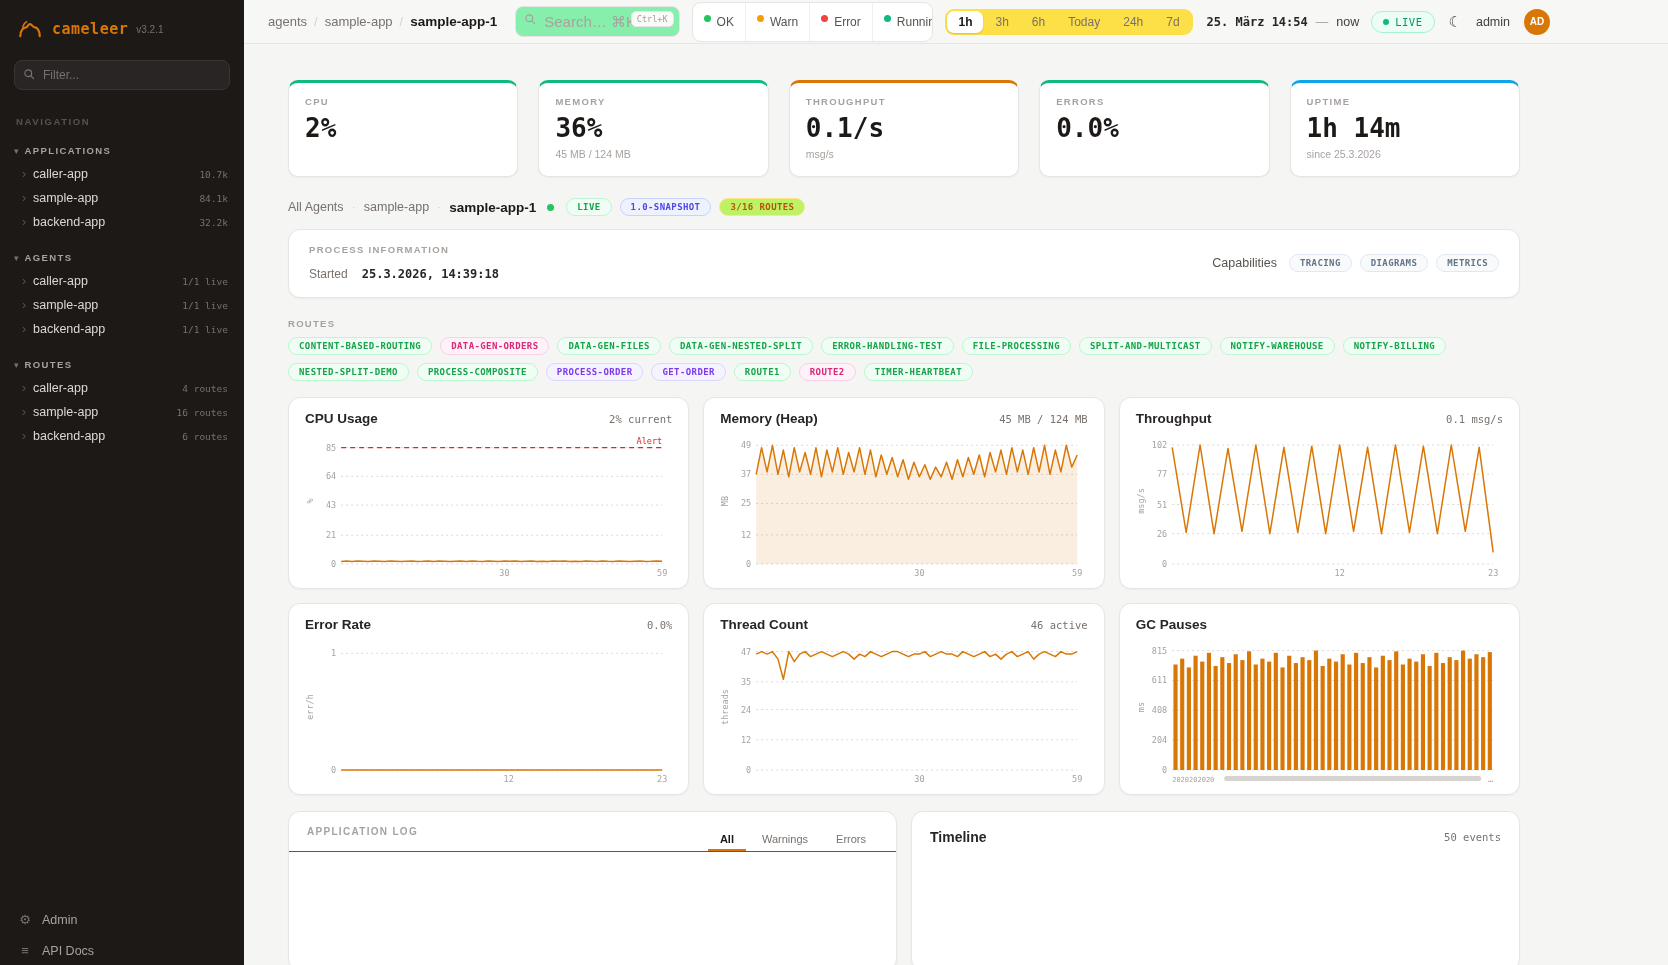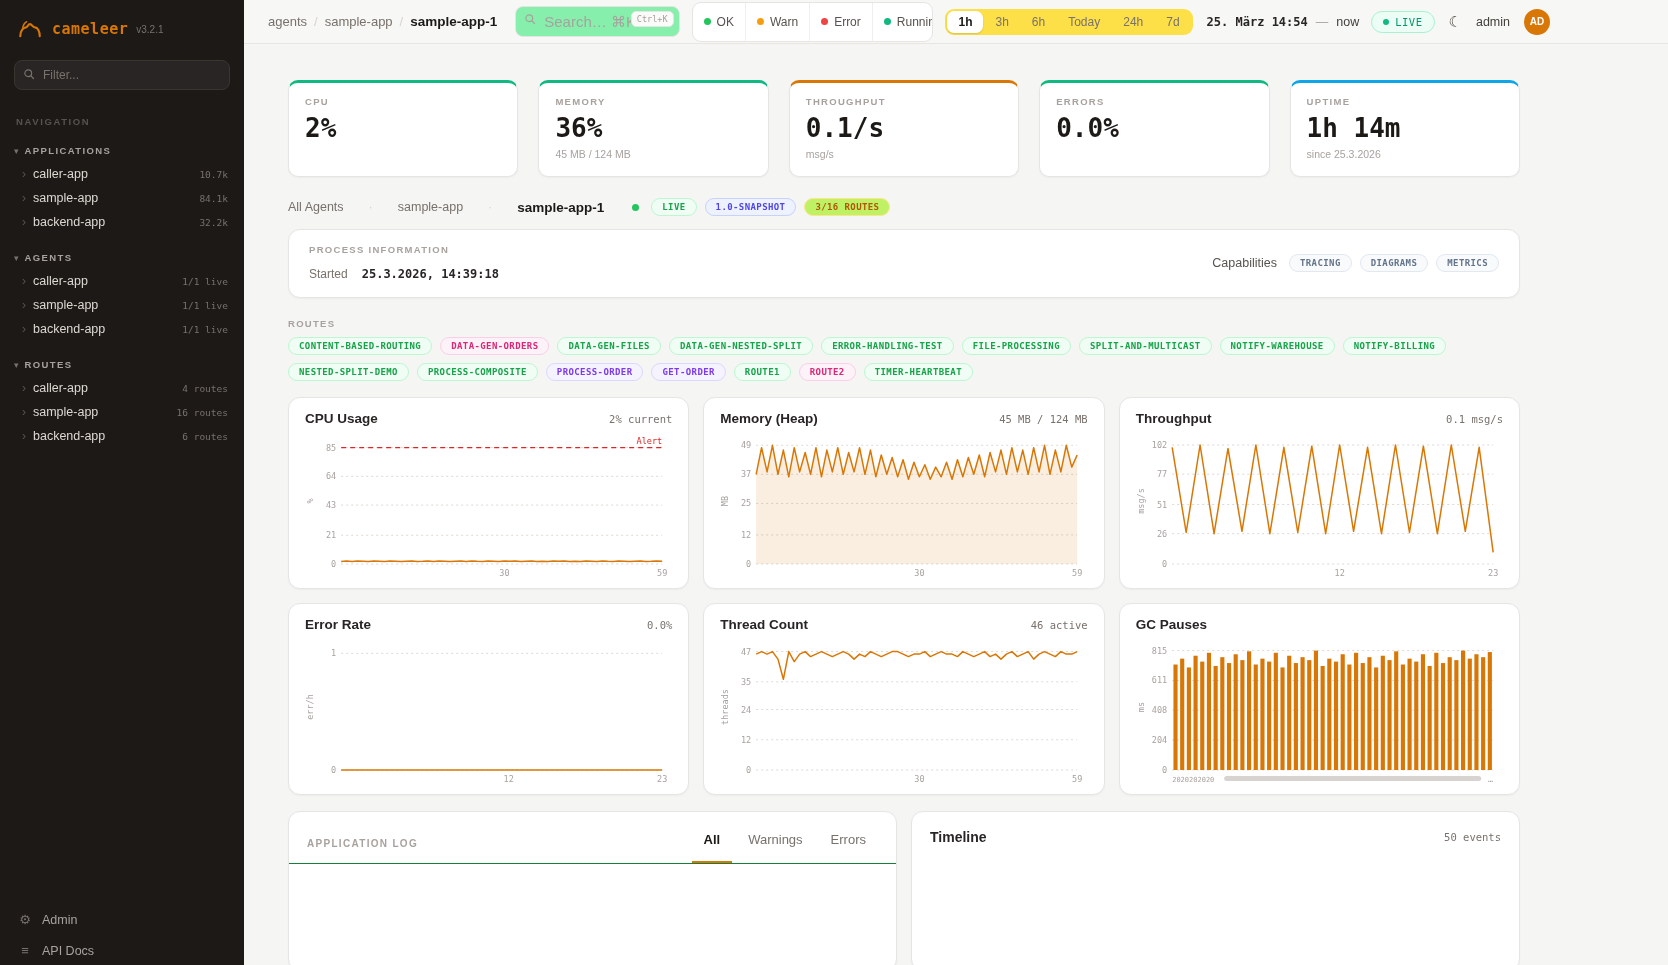--- a/index.html
+++ b/index.html
@@ -37,21 +37,21 @@
 .crumbs{display:flex;align-items:center;gap:7px;font-size:13px;color:#78716c;white-space:nowrap}
 .crumb{cursor:pointer}
 .crumb.last{color:#1c1917;font-weight:bold;font-size:13.5px}
 .crumb-sep{color:#d6d3d1}
 .search{position:relative;width:178px;margin-left:6px}
 .search-input{width:100%;background:#86efac;border:1px solid #e7e5e4;border-radius:8px;padding:6px 46px 6px 28px;font-size:15px;color:#44403c;font-family:inherit}
 .search-input::placeholder{color:#a8a29e}
 .search-icon{position:absolute;left:9px;top:7px;width:12px;height:12px;color:#a8a29e}
 .kbd{position:absolute;right:6px;top:5px;border:1px solid #e7e5e4;border-radius:5px;background:#fafaf9;padding:2px 5px;font-size:8.5px;color:#a8a29e;font-family:"DejaVu Sans Mono","Liberation Mono",monospace}
 .status-group{display:flex;border:1px solid #e7e5e4;border-radius:9px;background:#fff;overflow:hidden}
-.status-item{display:flex;align-items:center;gap:6px;padding:12px 11px;font-size:12px;color:#57534e;cursor:pointer}
+.status-item{display:flex;align-items:flex-start;gap:6px;padding:12px 11px;font-size:12px;color:#57534e;cursor:pointer}
 .status-item + .status-item{border-left:1px solid #f0efed}
 .dot{width:7px;height:7px;border-radius:50%}
 .seg{display:flex;background:#fde047;border-radius:9px;padding:2px;gap:1px}
 .seg-btn{border:none;background:transparent;padding:4px 11px;font-size:12px;color:#78716c;border-radius:7px;cursor:pointer;font-family:inherit}
 .seg-btn.active{background:#fff;color:#1c1917;font-weight:bold;box-shadow:0 1px 2px rgba(0,0,0,.14)}
 .daterange{display:flex;align-items:center;gap:8px;font-size:12.5px;white-space:nowrap;margin-left:2px;cursor:pointer}
 .date-main{font-weight:bold;color:#292524;font-family:"DejaVu Sans Mono","Liberation Mono",monospace;font-size:12px}
 .date-sep{color:#a8a29e}
 .date-now{color:#44403c}
 .right-cluster{margin-left:auto;display:flex;align-items:center;gap:14px}
@@ -62,21 +62,21 @@
 .avatar{width:26px;height:26px;border-radius:50%;background:#d97706;color:#fff;font-size:10px;font-weight:bold;display:flex;align-items:center;justify-content:center;cursor:pointer}
 
 
 .content{flex:1;overflow:hidden;padding:36px 148px 0 44px}
 .kpi-row{display:grid;grid-template-columns:repeat(5,1fr);gap:20px}
 .kpi{background:#fff;border:1px solid #e7e5e4;border-top:3px solid #10b981;border-radius:10px;padding:13px 16px 12px;min-height:97px;box-shadow:0 1px 2px rgba(0,0,0,.04)}
 .kpi-label{font-size:9.5px;letter-spacing:1.3px;color:#a8a29e;font-weight:bold}
 .kpi-value{font-family:"DejaVu Sans Mono","Liberation Mono",monospace;font-size:26px;font-weight:bold;color:#1c1917;margin-top:6px}
 .kpi-sub{font-size:10.5px;color:#a8a29e;margin-top:5px}
 .agent-row{display:flex;align-items:center;gap:10px;margin:21px 0 13px;font-size:12.5px;color:#78716c}
-.agent-crumbs{display:flex;align-items:center;gap:25px}
+.agent-crumbs{display:flex;align-items:center;gap:8px}
 .agent-live-dot{width:7px;height:7px;border-radius:50%;background:#22c55e;margin-left:3px}
 .agent-badges{display:flex;gap:8px;margin-left:2px}
 .chip{display:inline-flex;align-items:center;border-radius:999px;border:1px solid;padding:3px 10px;font-family:"DejaVu Sans Mono","Liberation Mono",monospace;font-size:9px;letter-spacing:.4px;font-weight:bold;cursor:pointer;white-space:nowrap}
 .chip.green{background:#f0fdf4;border-color:#bbf7d0;color:#16a34a}
 .chip.pink{background:#fdf2f8;border-color:#fbcfe8;color:#db2777}
 .chip.purple{background:#f5f3ff;border-color:#ddd6fe;color:#7c3aed}
 .chip.amber{background:#bef264;border-color:#fde68a;color:#b45309}
 .chip.indigo{background:#eef2ff;border-color:#c7d2fe;color:#4f46e5}
 .chip.slate{background:#f8fafc;border-color:#e2e8f0;color:#64748b}
 .process-card{background:#fff;border:1px solid #e7e5e4;border-radius:12px;padding:14px 20px 16px;display:flex;justify-content:space-between;box-shadow:0 1px 2px rgba(0,0,0,.04)}
@@ -94,21 +94,21 @@
 .chart-head{display:flex;justify-content:space-between;align-items:baseline}
 .chart-title{font-size:13.5px;font-weight:bold;color:#292524}
 .chart-meta{font-family:"DejaVu Sans Mono","Liberation Mono",monospace;font-size:10.5px;color:#78716c}
 .chart-svg{width:100%;height:152px;display:block;margin-top:2px}
 .tick{font-family:"DejaVu Sans Mono","Liberation Mono",monospace;font-size:8.5px;fill:#a8a29e}
 .bottom-grid{display:grid;grid-template-columns:1fr 1fr;gap:14px;margin-top:16px}
 .bottom-card{background:#fff;border:1px solid #e7e5e4;border-radius:12px;min-height:160px;box-shadow:0 1px 2px rgba(0,0,0,.04)}
 .log-head{display:flex;align-items:flex-end;justify-content:space-between;padding:14px 18px 0;border-bottom:1px solid #15803d}
 .log-title{font-size:10px;letter-spacing:1.3px;color:#a8a29e;font-weight:bold;padding-bottom:14px}
 .log-tabs{display:flex;gap:4px}
-.log-tab{padding:6px 12px 14px;font-size:13px;color:#78716c;cursor:pointer;border-bottom:2px solid transparent}
+.log-tab{padding:6px 12px 4px;font-size:11px;color:#78716c;cursor:pointer;border-bottom:2px solid transparent}
 .log-tab.active{color:#1c1917;font-weight:bold;border-bottom-color:#d97706}
 .tl-head{display:flex;justify-content:space-between;align-items:center;padding:17px 18px 0}
 .tl-title{font-size:14px;font-weight:bold;color:#292524}
 .tl-meta{font-family:"DejaVu Sans Mono","Liberation Mono",monospace;font-size:10.5px;color:#78716c}
 </style>
 </head>
 <body>
 
 <aside class="sidebar">
   <div class="logo-row">

